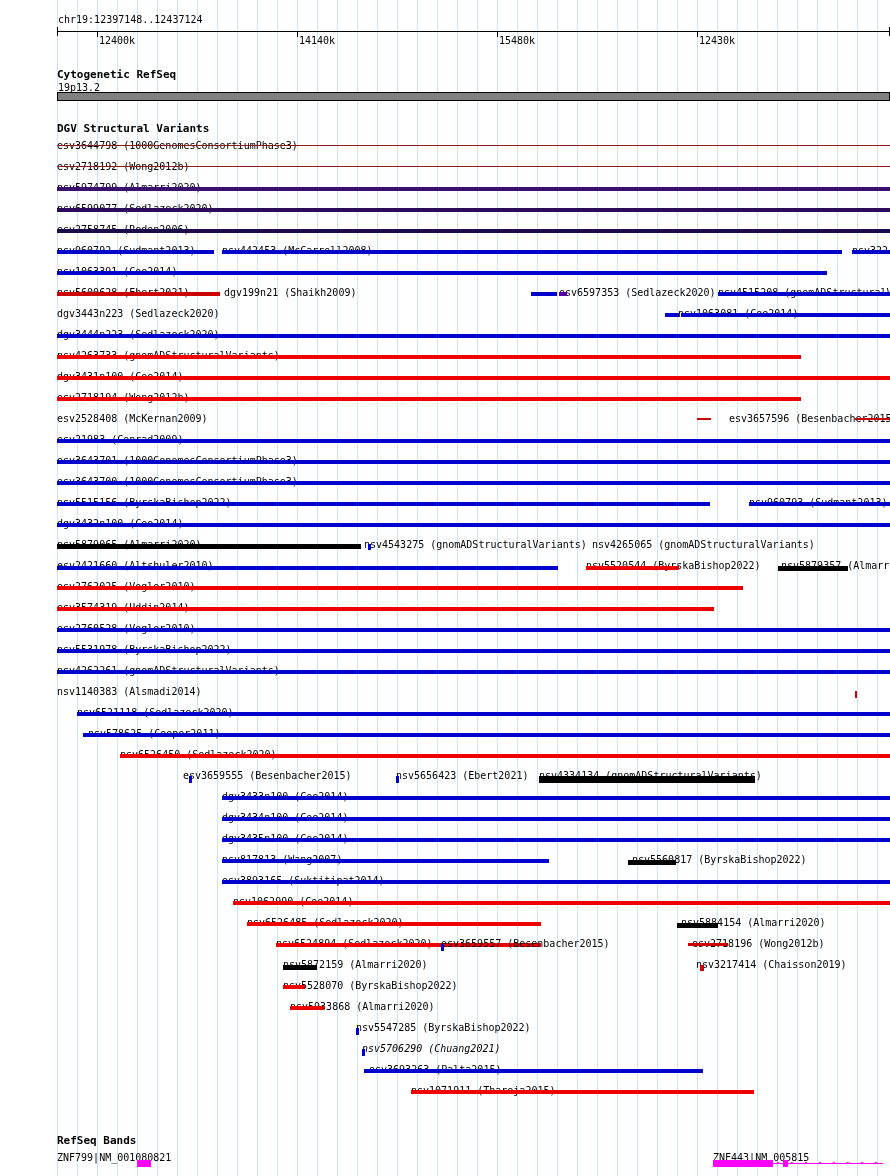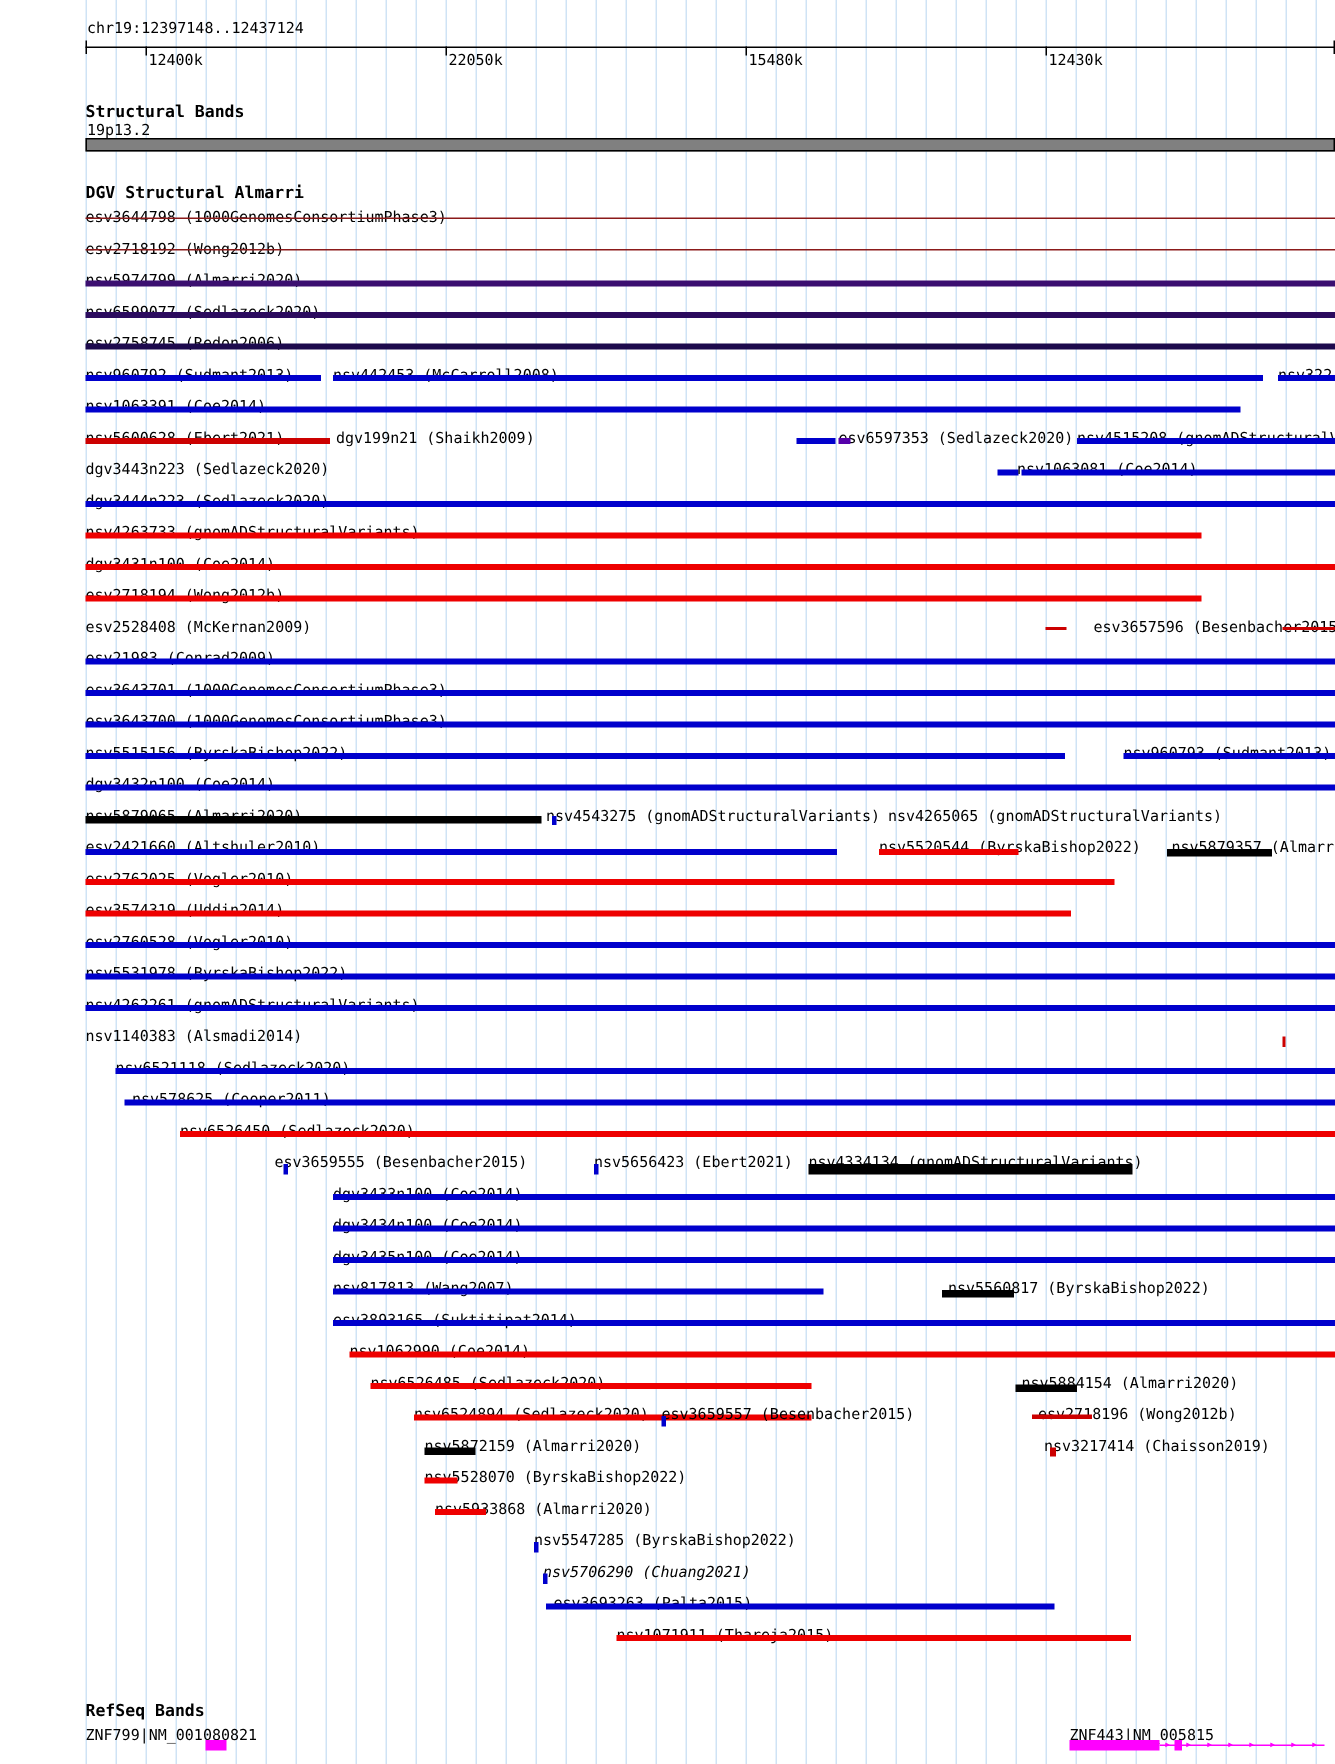--- a/index.html
+++ b/index.html
@@ -80,29 +80,29 @@
   <div class="small-label" style="left:58px;top:14px;">chr19:12397148..12437124</div>
 
   <div class="ruler-line" style="left:57px;top:31px;width:833px;height:1px;"></div>
   <div class="tick" style="left:57px;top:27px;height:9px;"></div>
   <div class="tick" style="left:889px;top:27px;height:9px;"></div>
   <div class="tick" style="left:97px;top:31px;height:6px;"></div>
   <div class="tick" style="left:297px;top:31px;height:6px;"></div>
   <div class="tick" style="left:497px;top:31px;height:6px;"></div>
   <div class="tick" style="left:697px;top:31px;height:6px;"></div>
   <div class="ruler-label" style="left:99px;top:35px;">12400k</div>
-  <div class="ruler-label" style="left:299px;top:35px;">22050k</div>
+  <div class="ruler-label" style="left:299px;top:35px;">14140k</div>
   <div class="ruler-label" style="left:499px;top:35px;">15480k</div>
   <div class="ruler-label" style="left:699px;top:35px;text-align:right;">12430k</div>
 
-  <div class="section-title" style="left:57px;top:68px;">Structural Bands</div>
+  <div class="section-title" style="left:57px;top:68px;">Cytogenetic RefSeq</div>
   <div class="small-label" style="left:58px;top:82px;">19p13.2</div>
   <div class="cyto-bar" style="left:57px;top:92px;width:833px;height:9px;"></div>
 
-  <div class="section-title" style="left:57px;top:122px;">DGV Structural Almarri</div>
+  <div class="section-title" style="left:57px;top:122px;">DGV Structural Variants</div>
 
   <div id="tracks">
       <div class="track-label" style="left: 57px; top: 140px;">esv3644798 (1000GenomesConsortiumPhase3)</div>
       <div class="bar" style="left: 57px; top: 145px; width: 833px; height: 1px; background: rgb(139, 26, 26);"></div>
       <div class="track-label" style="left: 57px; top: 161px;">esv2718192 (Wong2012b)</div>
       <div class="bar" style="left: 57px; top: 166px; width: 833px; height: 1px; background: rgb(139, 26, 26);"></div>
       <div class="track-label" style="left: 57px; top: 182px;">nsv5974799 (Almarri2020)</div>
       <div class="bar" style="left: 57px; top: 187px; width: 833px; height: 4px; background: rgb(59, 15, 112);"></div>
       <div class="track-label" style="left: 57px; top: 203px;">nsv6599077 (Sedlazeck2020)</div>
       <div class="bar" style="left: 57px; top: 208px; width: 833px; height: 4px; background: rgb(43, 11, 94);"></div>

